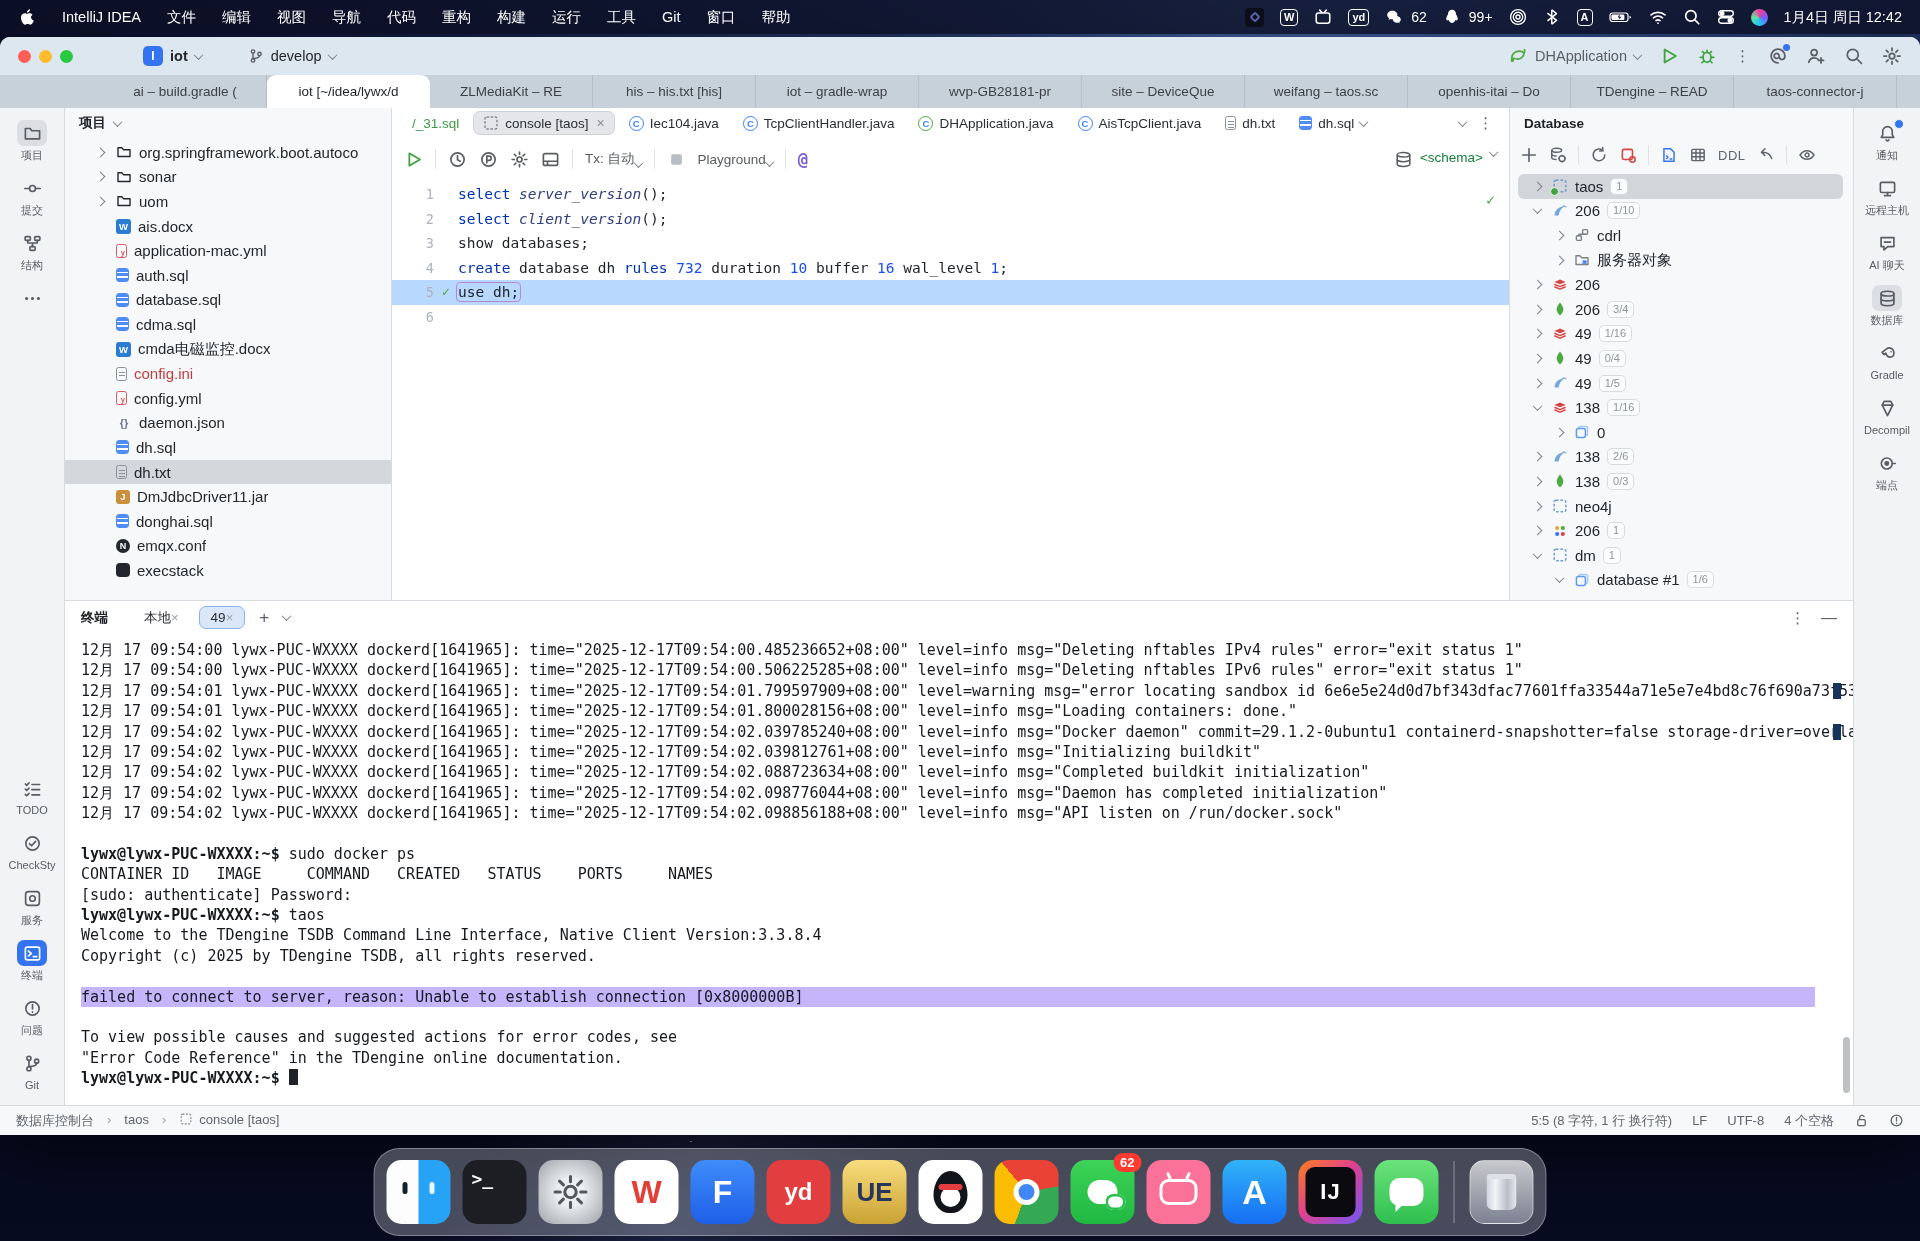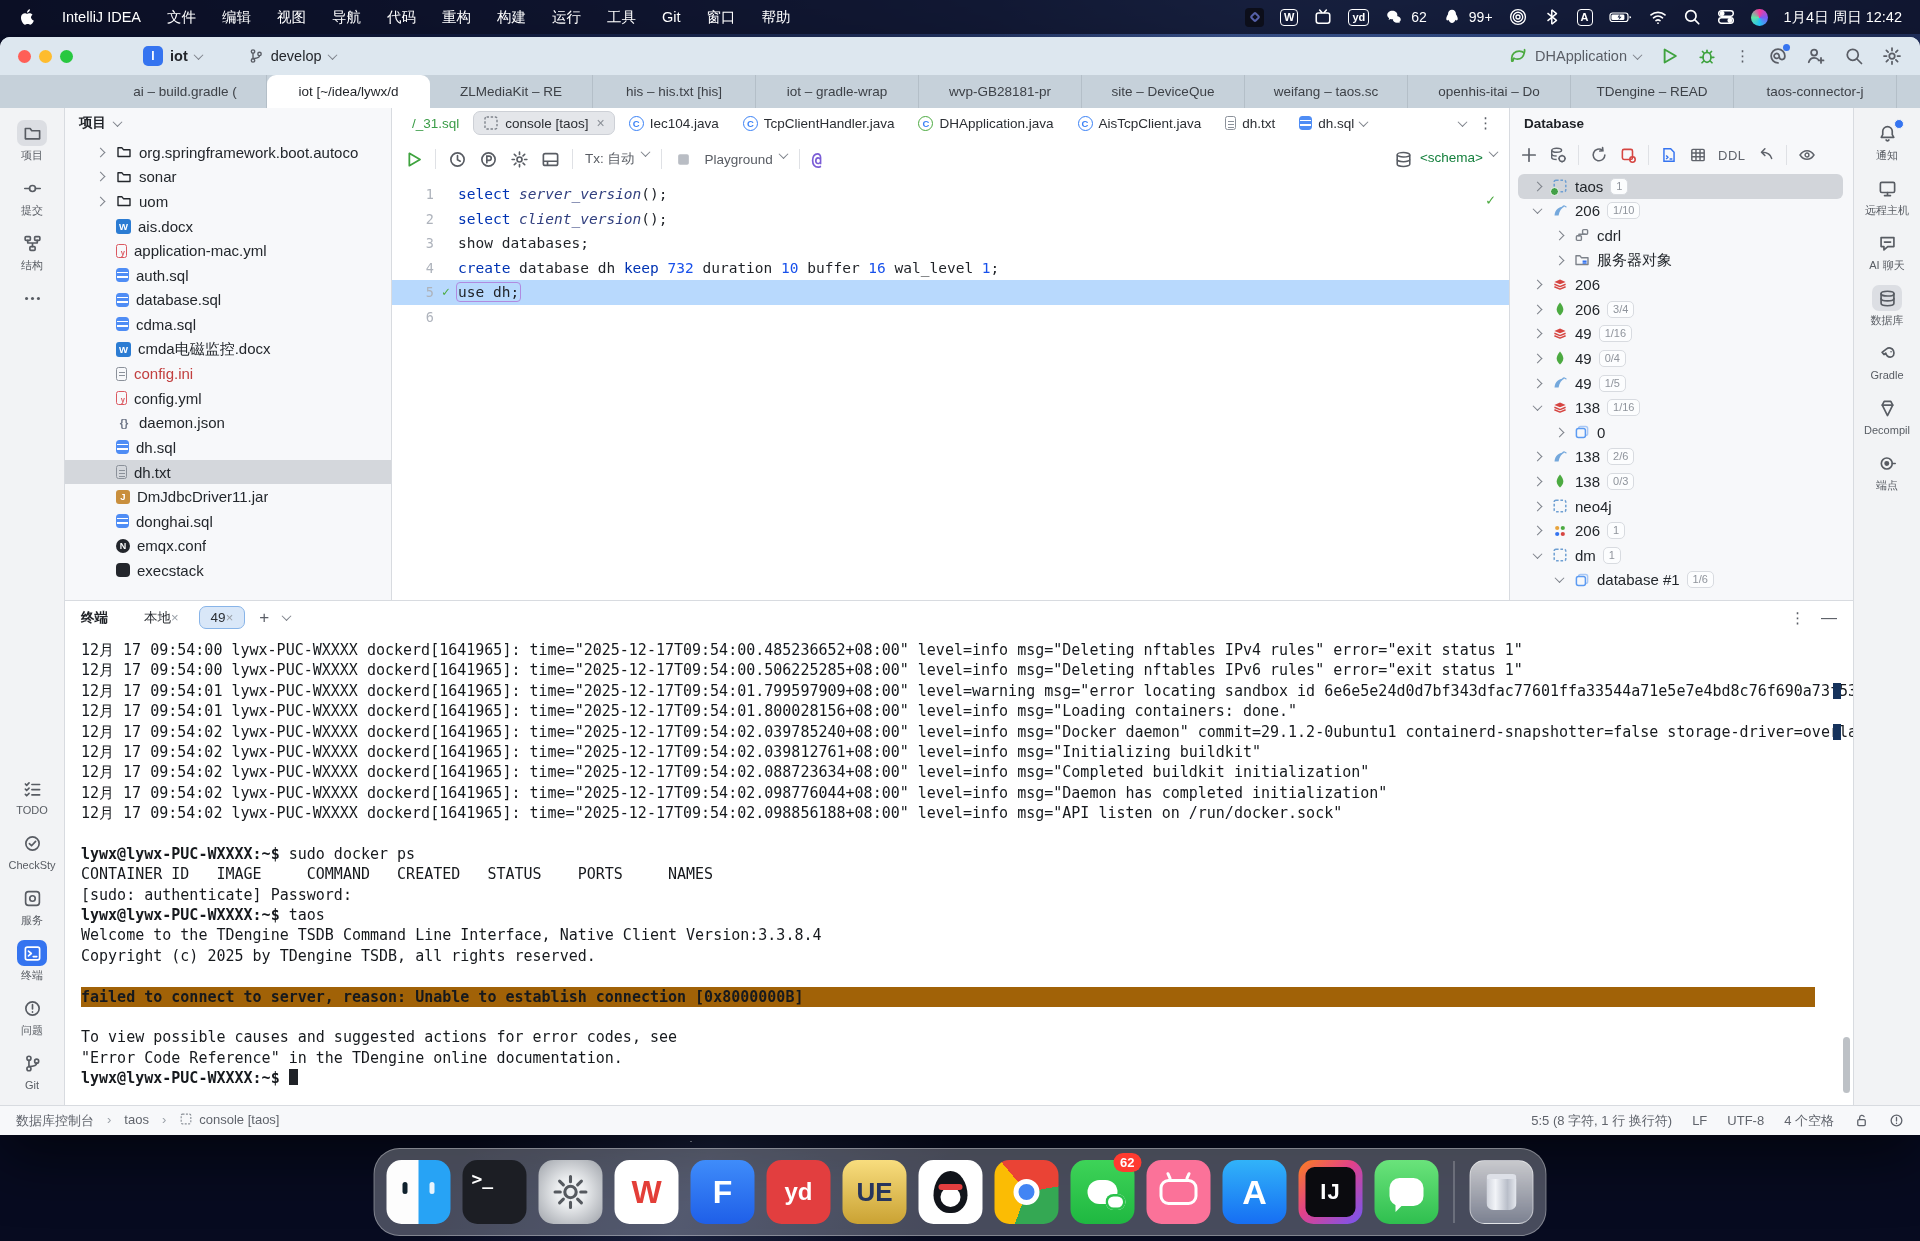--- a/index.html
+++ b/index.html
@@ -100,21 +100,21 @@
   .ftabs{height:30px;display:flex;align-items:center;padding:0 10px;gap:4px;flex:none}
   .ftab{display:flex;align-items:center;gap:6px;padding:3px 9px;font-size:13.5px;color:#2b2e33;border-radius:7px;white-space:nowrap;border:1px solid transparent}
   .ftab.active{background:#e4e6ea;border-color:#cdd0d6}
   .ftab.green{color:#3a9c47}
   .ftab .x{color:#8a8f97;font-size:14px;margin-left:2px}
   .ftabs-end{margin-left:auto;display:flex;align-items:center;gap:12px;color:#5a5e66;padding-right:6px}
   .kebab{font-size:15px;color:#5a5e66;letter-spacing:0}
   .etoolbar{height:42px;display:flex;align-items:center;padding:0 12px;gap:12px;color:#585c63;font-size:13.5px;flex:none}
   .etoolbar .ic{width:19px;height:19px}
   .sep{width:1px;height:20px;background:#dfe1e5}
-  .tool-lbl{display:flex;align-items:flex-start;gap:7px;white-space:nowrap}
+  .tool-lbl{display:flex;align-items:flex-end;white-space:nowrap}
   .at-ic{color:#7a5cd6;font-weight:700;font-size:17px;font-family:"DejaVu Sans Mono",monospace}
   .etoolbar .right{margin-left:auto;display:flex;align-items:flex-start;gap:7px;color:#15803d}
   .ecode{flex:1;position:relative;font-family:"DejaVu Sans Mono",monospace;font-size:14.5px;line-height:24.6px;padding-top:2px}
   .crow{display:flex;height:24.6px;align-items:center}
   .crow.hl{background:#b8d9fd}
   .cgut{width:42px;text-align:right;color:#aeb3bc;flex:none;font-size:13.5px}
   .cmark{width:24px;flex:none;text-align:center;color:#4caa41;font-size:13px}
   .ccode{white-space:pre;color:#1f2227}
   .kw{color:#0033b3}
   .num{color:#1750eb}
@@ -142,21 +142,21 @@
   .terminal{flex:1;background:#fff;border-top:1px solid #d8dbe0;display:flex;flex-direction:column;min-height:0}
   .theader{height:33px;display:flex;align-items:center;padding:0 16px;gap:14px;flex:none}
   .tpanel-lbl{font-weight:700;font-size:13.5px;color:#1f2227;margin-right:10px}
   .ttab{display:flex;align-items:center;gap:0;padding:3px 11px;border-radius:7px;font-size:13.5px;color:#2b2e33;border:1px solid transparent}
   .ttab.active{background:#d9e7f8;border-color:#88b4e8}
   .ttab .x{color:#9aa0a8;font-size:13px}
   .tplus{font-size:17px;color:#5a5e66}
   .thead-right{margin-left:auto;display:flex;gap:16px;align-items:center;color:#5a5e66}
   .tbody{flex:1;padding:6px 0 0 16px;font-family:"DejaVu Sans Mono",monospace;font-size:15px;line-height:20.4px;color:#16191d;overflow:hidden;position:relative}
   .tline{white-space:pre;position:relative;height:20.4px}
-  .tline.hl{background:#a16207;font-weight:700;margin-right:38px}
+  .tline.hl{background:#c4b5fd;font-weight:400;margin-right:38px}
   .tline b{font-weight:700}
   .blk{position:absolute;right:12px;top:2px;width:8px;height:16px;background:#16335c}
   .cursor{display:inline-block;width:9px;height:16px;background:#1f2227;vertical-align:-2px}
   .tscroll{position:absolute;right:3px;bottom:12px;width:7px;height:56px;border-radius:4px;background:#9aa0a8;opacity:.65}
 
   
   .statusbar{height:30px;background:#f7f8fa;border-top:1px solid #d8dbe0;display:flex;align-items:center;padding:0 16px;font-size:13px;color:#60646c;flex:none}
   .crumb{display:flex;align-items:flex-start;gap:6px}
   .crumbsep{margin:0 7px;color:#9aa0a8}
   .sb-right{margin-left:auto;display:flex;gap:20px;align-items:center}
@@ -789,21 +789,21 @@
                 <span class="ccode"><span class="kw">select </span><span class="fn">client_version</span><span>();</span></span>
               </div>
               <div class="crow">
                 <span class="cgut">3</span>
                 <span class="cmark"></span>
                 <span class="ccode"><span>show databases;</span></span>
               </div>
               <div class="crow">
                 <span class="cgut">4</span>
                 <span class="cmark"></span>
-                <span class="ccode"><span class="kw">create </span><span>database dh </span><span class="kw">keep </span><span class="num">732</span><span> duration </span><span class="num">10</span><span> buffer </span><span class="num">16</span><span> wal_level </span><span class="num">1</span><span>;</span></span>
+                <span class="ccode"><span class="kw">create </span><span>database dh </span><span class="kw">rules </span><span class="num">732</span><span> duration </span><span class="num">10</span><span> buffer </span><span class="num">16</span><span> wal_level </span><span class="num">1</span><span>;</span></span>
               </div>
               <div class="crow hl">
                 <span class="cgut">5</span>
                 <span class="cmark">✓</span>
                 <span class="ccode"><span class="selbox">use dh;</span></span>
               </div>
               <div class="crow">
                 <span class="cgut">6</span>
                 <span class="cmark"></span>
                 <span class="ccode"></span>

